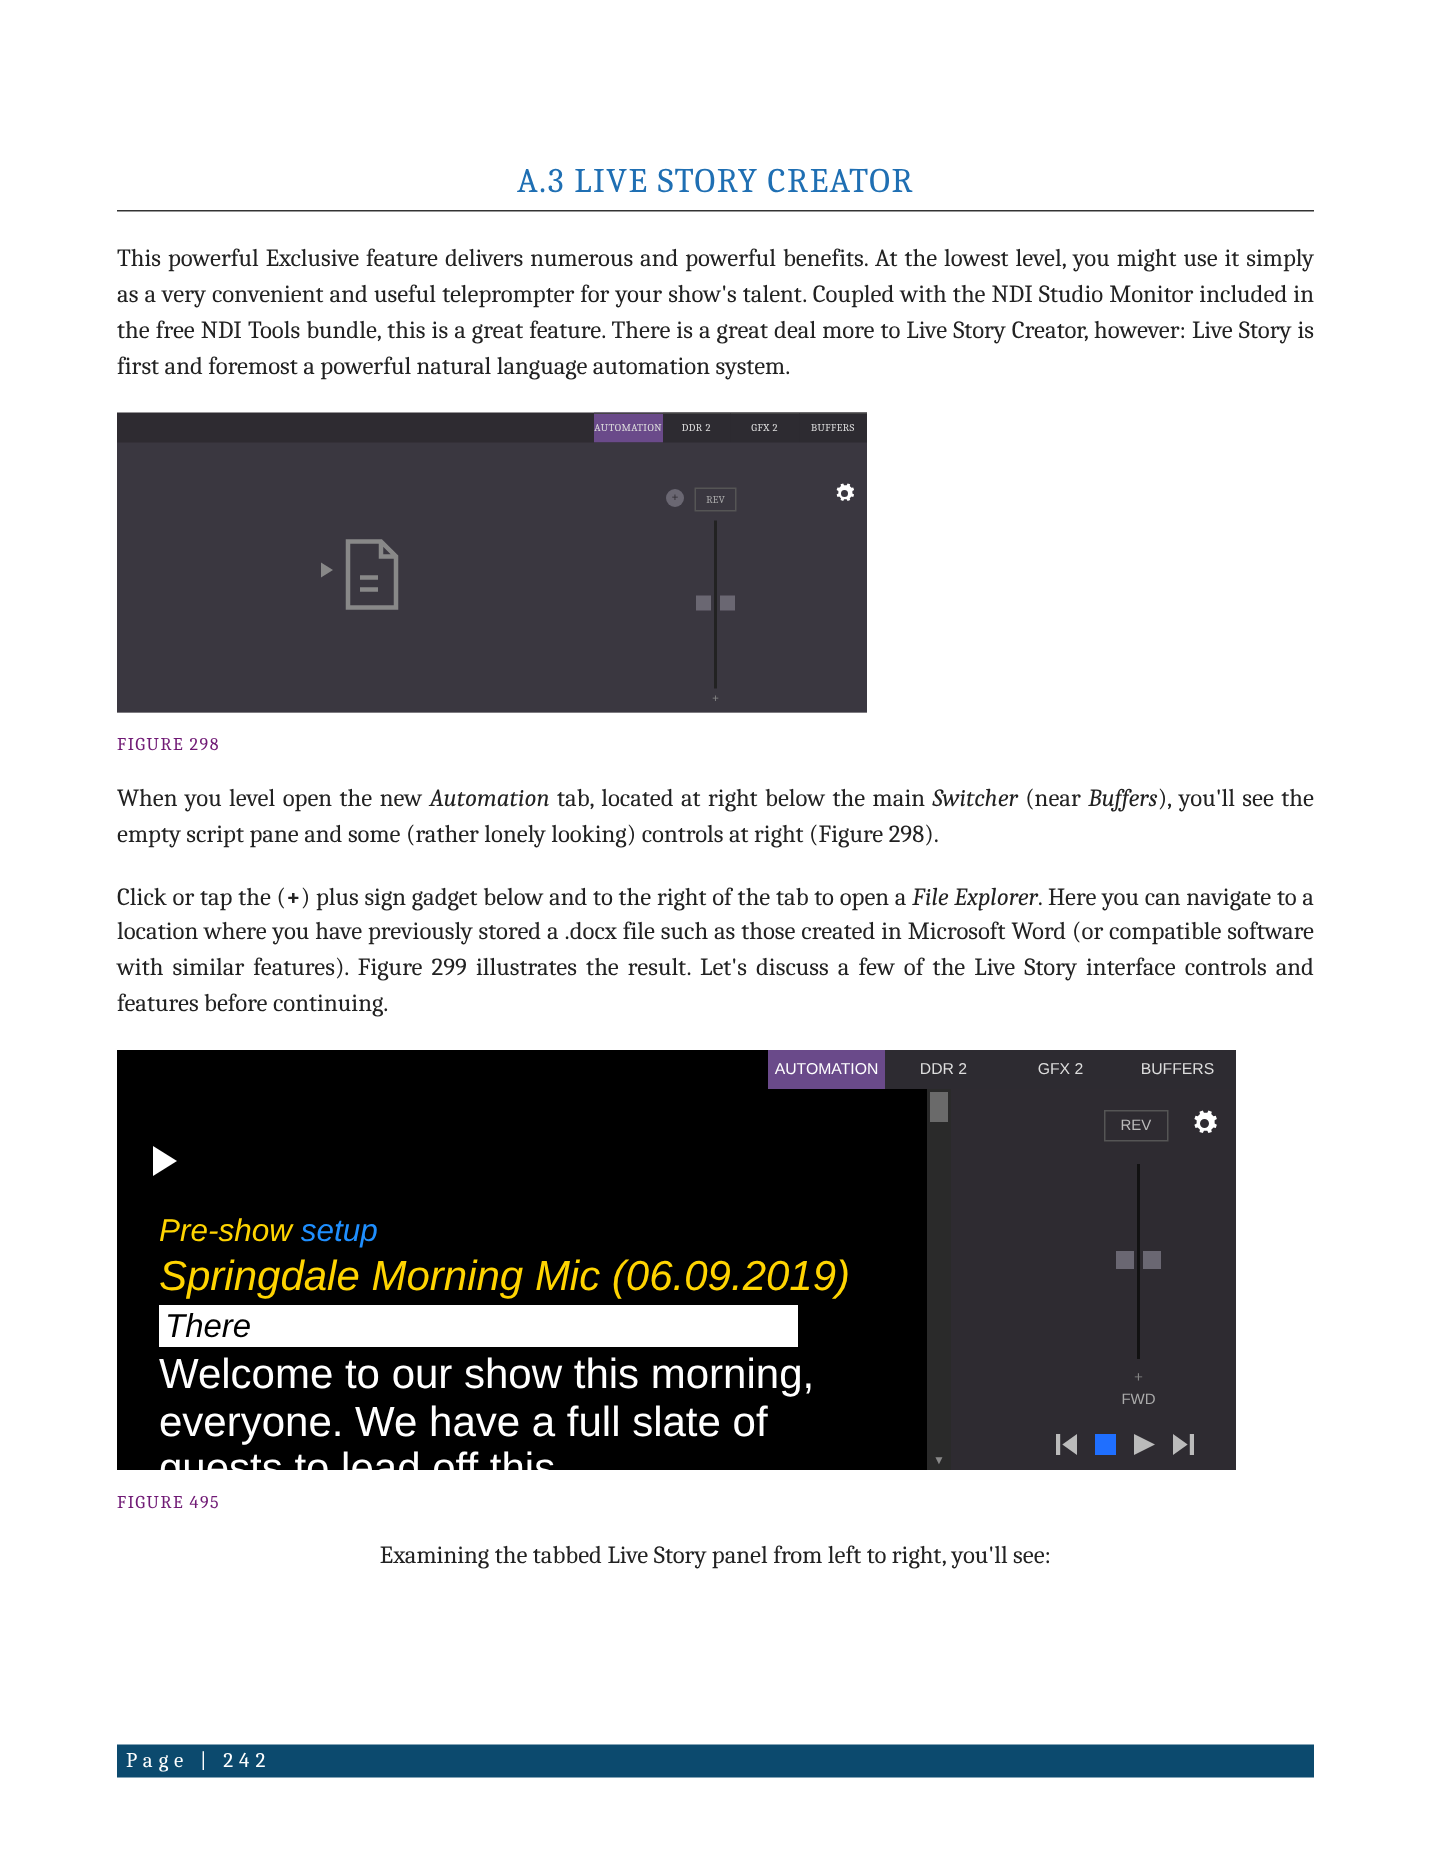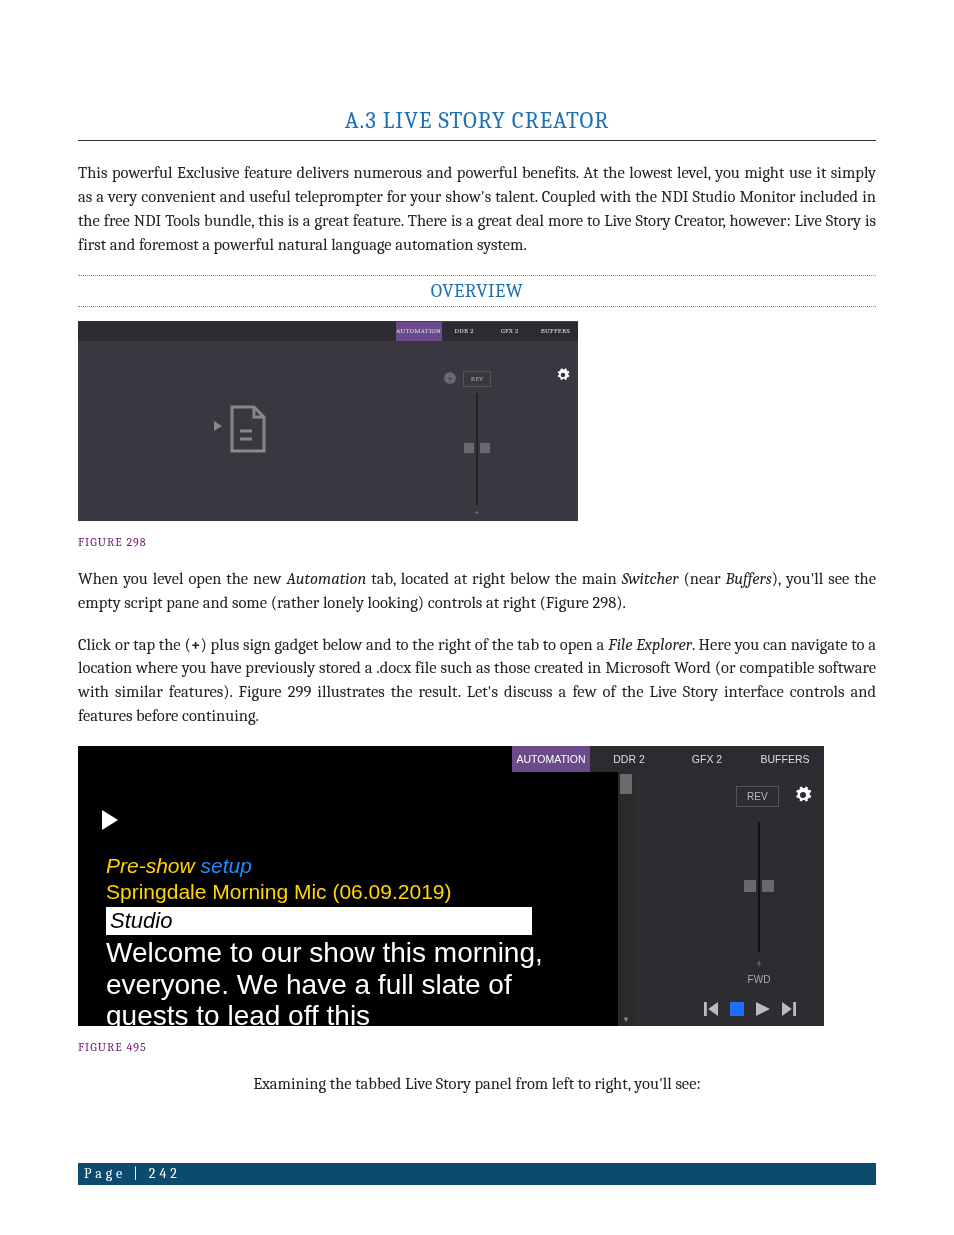--- a/index.html
+++ b/index.html
@@ -210,21 +210,22 @@
     color: #ffd400;
     font-style: italic;
     font-size: 21px;
     margin-bottom: 2px;
   }
   .pre-show .setup {
     color: #1f8fff;
   }
   .spring {
     color: #ffd400;
-    font-size: 21px;
+    font-style: italic;
+    font-size: 28px;
     margin-bottom: 3px;
   }
   .tommy-box {
     background: #fff;
     color: #000;
     font-style: italic;
     font-size: 22px;
     padding: 1px 4px;
     width: 418px;
     margin-bottom: 2px;
@@ -350,21 +351,20 @@
 </style>
 </head>
 <body>
 
 <div class="page">
 
   <div class="section-title">A.3 LIVE STORY CREATOR</div>
 
   <p class="body-text">This powerful Exclusive feature delivers numerous and powerful benefits.  At the lowest level, you might use it simply as a very convenient and useful teleprompter for your show's talent.  Coupled with the NDI Studio Monitor included in the free NDI Tools bundle, this is a great feature.  There is a great deal more to Live Story Creator, however: Live Story is first and foremost a powerful natural language automation system.</p>
 
-  <div class="subsection">OVERVIEW</div>
 
   <div class="fig1">
     <div class="fig1-tabs">
       <div class="fig1-tab active">AUTOMATION</div>
       <div class="fig1-tab">DDR 2</div>
       <div class="fig1-tab">GFX 2</div>
       <div class="fig1-tab">BUFFERS</div>
     </div>
     <div class="fig1-main">
       <div class="doc-icon-wrap">
@@ -417,21 +417,21 @@
     <div class="fig2-script">
       <div class="fig2-play">
         <svg width="16" height="20" viewBox="0 0 16 20">
             <path fill="#fff" d="M0 0l16 10L0 20z"></path>
           </svg>
       </div>
       <div class="pre-show">
         <span>Pre-show </span><span class="setup">setup</span>
       </div>
       <div class="spring">Springdale Morning Mic (06.09.2019)</div>
-      <div class="tommy-box">Studio</div>
+      <div class="tommy-box">There</div>
       <div class="welcome">Welcome to our show this morning, everyone.  We have a full slate of guests to lead off this</div>
     </div>
 
     <div class="fig2-scroll">
       <div class="fig2-scroll-thumb"></div>
       <div class="fig2-scroll-bot">▼</div>
     </div>
 
     <div class="fig2-right">
       <span class="fig2-rev">REV</span>

